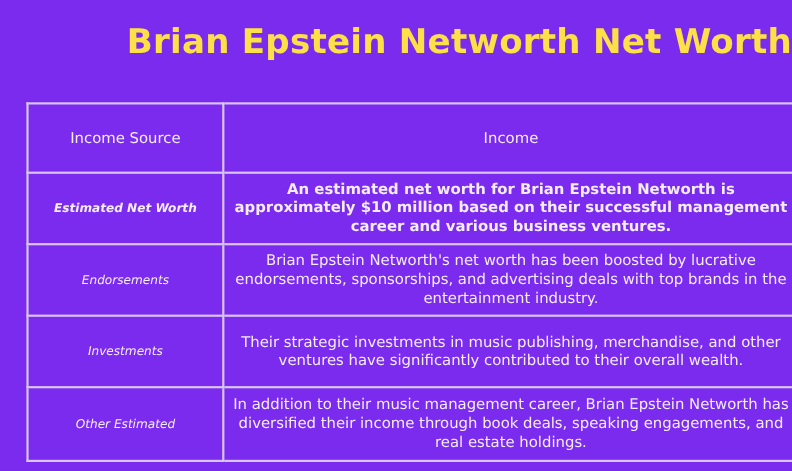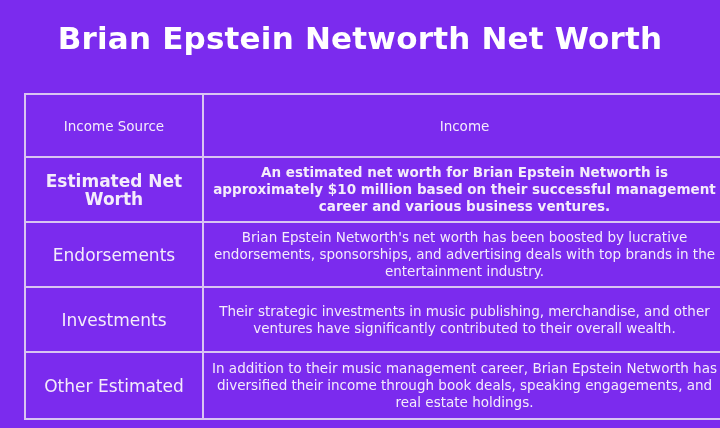--- a/index.html
+++ b/index.html
@@ -18,22 +18,22 @@
     width: 720px;
     height: 428px;
     background: #7b2bee;
     box-sizing: border-box;
   }
   .page-title {
     position: absolute;
     top: 19px;
     left: 0;
     width: 720px;
-    text-align: center;
-    color: #ffffff;
+    text-align: right;
+    color: #fde047;
     font-size: 31px;
     font-weight: bold;
     letter-spacing: 0.2px;
     line-height: 38px;
     white-space: nowrap;
   }
   .table-wrap {
     position: absolute;
     left: 9px;
     top: 93px;
@@ -61,22 +61,23 @@
   }
   table.networth-table th {
     font-weight: normal;
     font-size: 13.5px;
     line-height: 18px;
   }
   .row-header { height: 63px; }
   .data-row { height: 65px; }
   .data-row:last-child { height: 67px; }
   td.cell-source {
-    font-size: 17px;
+    font-size: 11px;
     line-height: 18px;
+    font-style: italic;
   }
   td.cell-details {
     font-size: 13.5px;
     line-height: 17px;
     padding-left: 12px;
     padding-right: 12px;
   }
   tr.emphasis td {
     font-weight: bold;
   }

